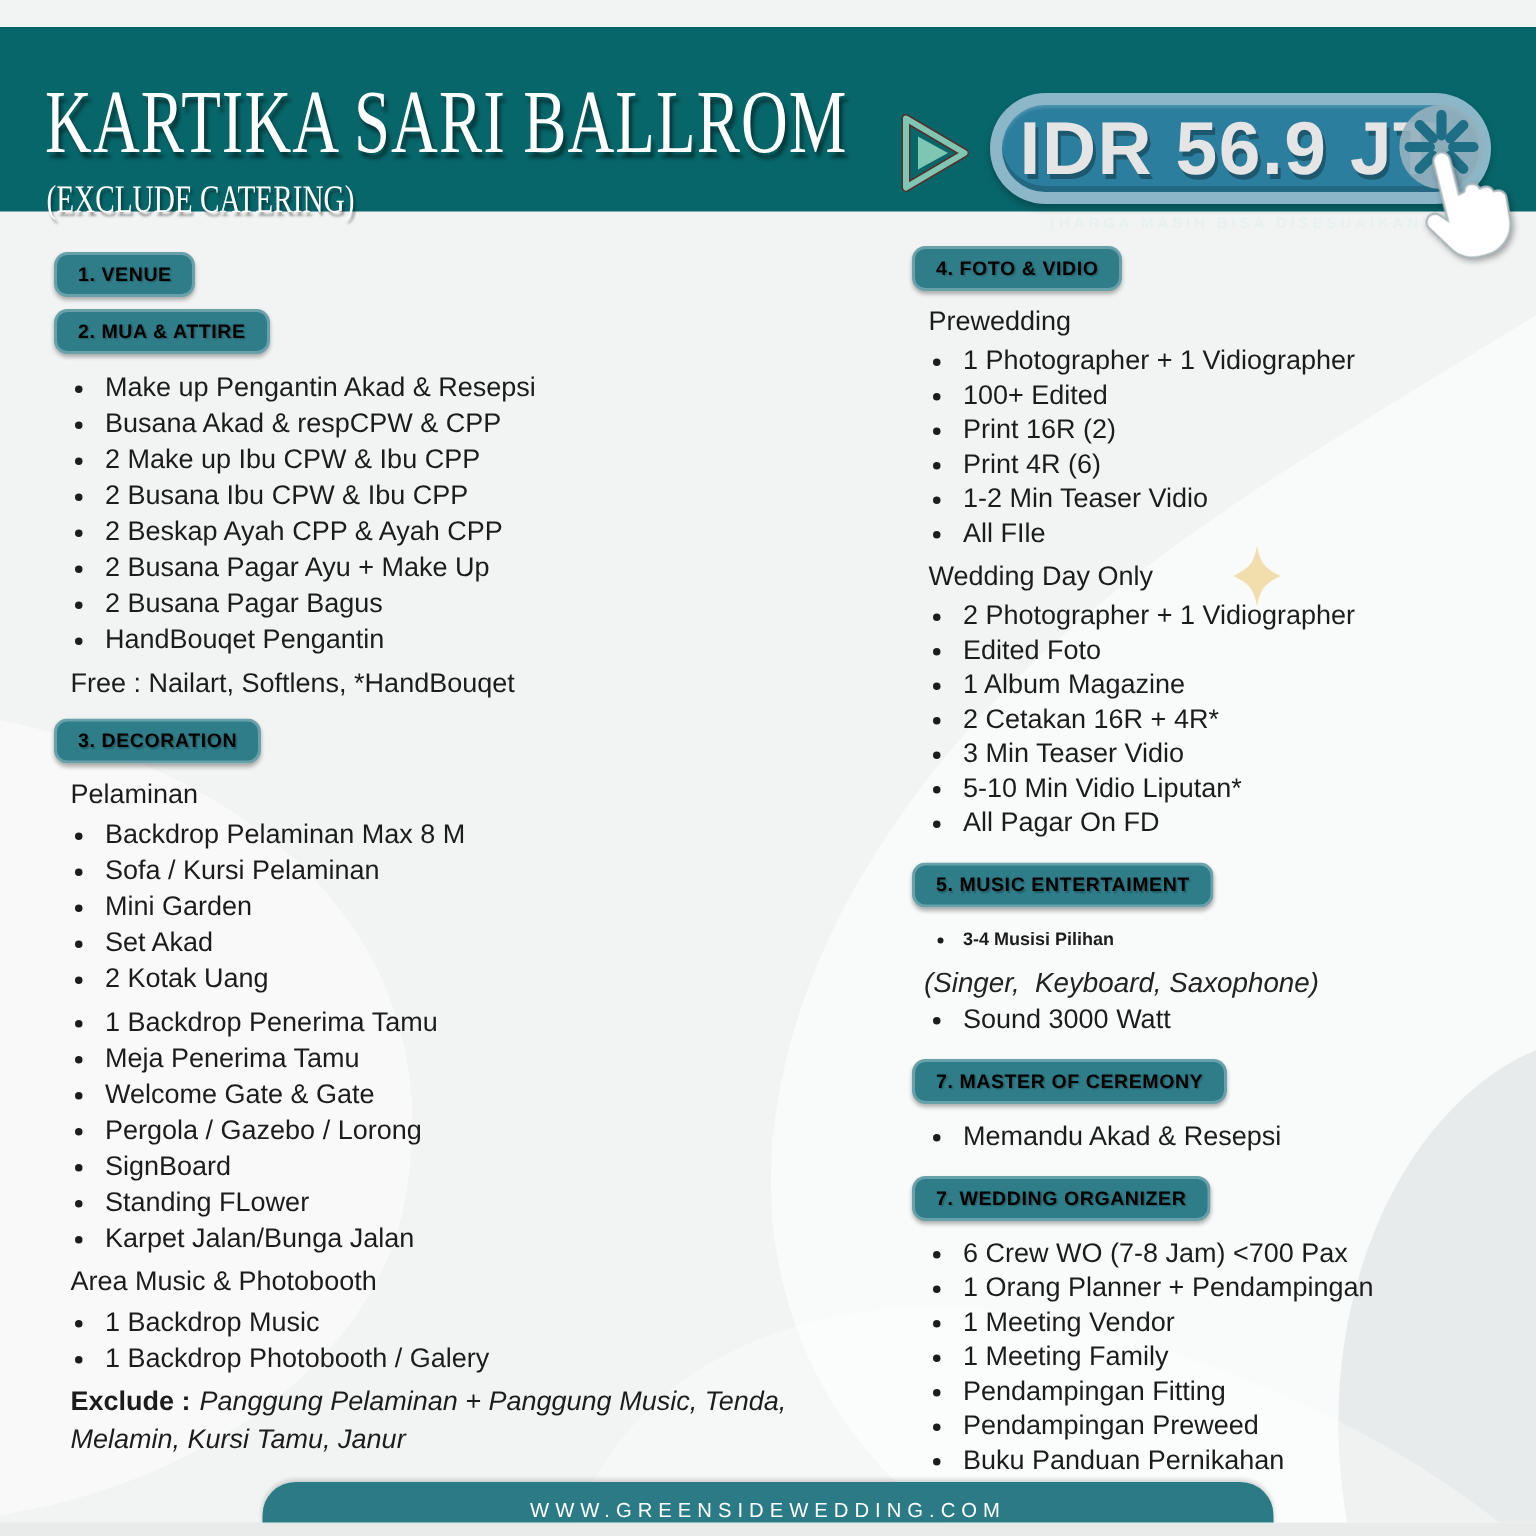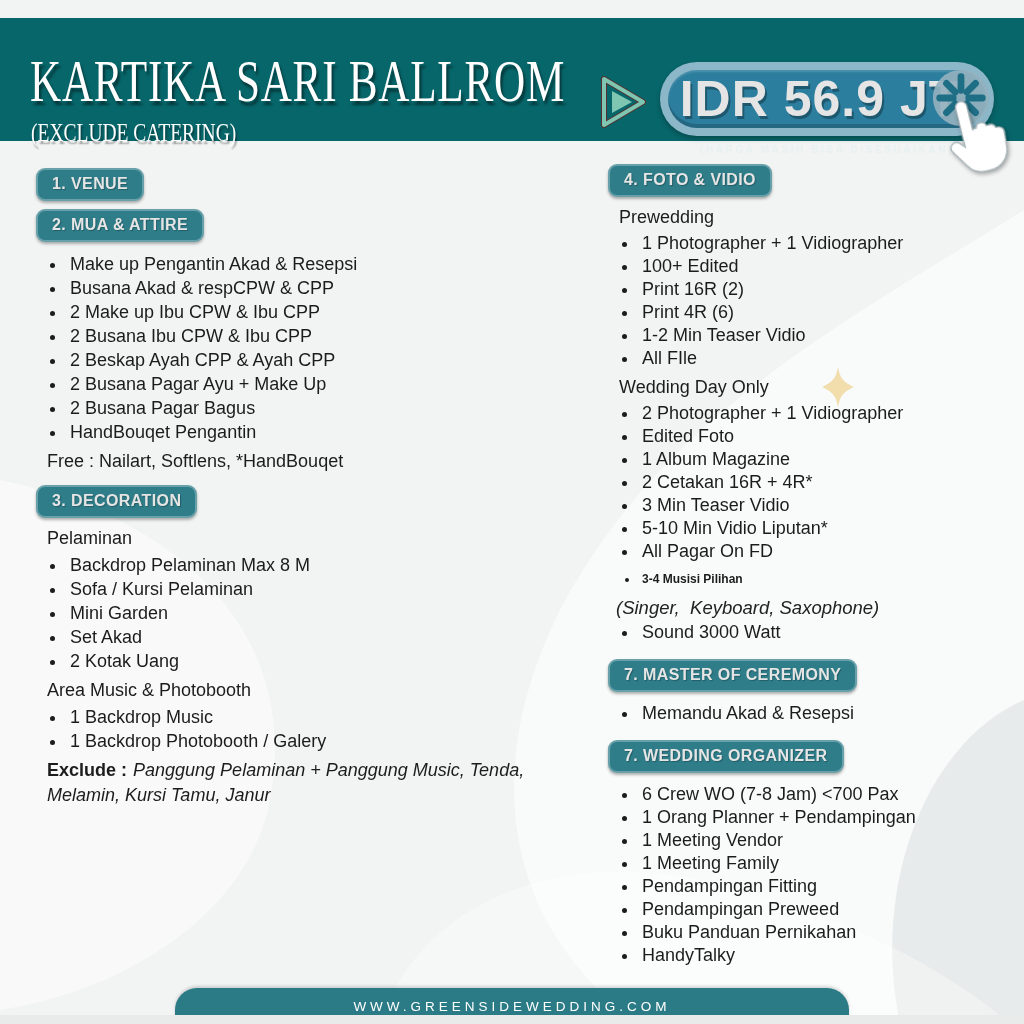--- a/index.html
+++ b/index.html
@@ -35,22 +35,22 @@
   .cursor{position:absolute;right:-16px;top:32px;z-index:4;transform:rotate(-14deg);
         filter:drop-shadow(1px 2px 2px rgba(0,0,0,.35));}
   .price-note{margin-top:8px;text-align:center;color:#e8f0f0;font-size:10px;
         letter-spacing:2.6px;font-weight:bold;white-space:nowrap;}
 
   
   .col{position:absolute;z-index:1;}
   .col-left{left:36px;top:168px;width:540px;}
   .col-right{left:608px;top:164px;width:400px;}
 
-  .badge{display:inline-block;background:#2e7d89;color:#e5e5e5;font-weight:bold;
-        font-size:16px;letter-spacing:.4px;padding:5px 14px 6px 14px;border-radius:9px;
+  .badge{display:inline-block;background:#2e7d89;color:#000000;font-weight:bold;
+        font-size:13px;letter-spacing:.4px;padding:5px 14px 6px 14px;border-radius:9px;
         border:2px solid rgba(255,255,255,.28);
         box-shadow:0 2px 3px rgba(0,0,0,.3);margin:0 0 8px 0;
         text-shadow:1px 1px 1px rgba(0,0,0,.25);}
   .badge.mt{margin-top:10px;}
   .subhead{position:relative;margin:0 0 0 11px;font-weight:normal;font-size:18px;line-height:25px;}
   .sparkle{position:absolute;left:198px;top:-9px;}
   ul.bullets{margin:2px 0 5px 0;padding:0 0 0 31px;list-style:disc;}
   .col-left ul.bullets li{line-height:24px;}
   .col-right ul.bullets li{line-height:23px;}
   ul.bullets li{font-size:18px;padding-left:3px;}
@@ -133,20 +133,29 @@
         <p class="plain-note">Free : Nailart, Softlens, *HandBouqet</p>
         <div><div class="badge mt">3. DECORATION</div></div>
         <div class="subhead"><span>Pelaminan</span></div>
         <ul class="bullets">
           <li>Backdrop Pelaminan Max 8 M</li>
           <li>Sofa / Kursi Pelaminan</li>
           <li>Mini Garden</li>
           <li>Set Akad</li>
           <li>2 Kotak Uang</li>
         </ul>
+        <ul class="bullets">
+          <li>1 Backdrop Penerima Tamu</li>
+          <li>Meja Penerima Tamu</li>
+          <li>Welcome Gate &amp; Gate</li>
+          <li>Pergola / Gazebo / Lorong</li>
+          <li>SignBoard</li>
+          <li>Standing FLower</li>
+          <li>Karpet Jalan/Bunga Jalan</li>
+        </ul>
         <div class="subhead"><span>Area Music &amp; Photobooth</span></div>
         <ul class="bullets">
           <li>1 Backdrop Music</li>
           <li>1 Backdrop Photobooth / Galery</li>
         </ul>
         <p class="exclude"><strong>Exclude :</strong><em>Panggung Pelaminan + Panggung Music, Tenda, Melamin, Kursi Tamu, Janur</em></p>
       </div>
     <div class="col col-right">
         <div><div class="badge">4. FOTO &amp; VIDIO</div></div>
         <div class="subhead"><span>Prewedding</span></div>
@@ -163,20 +172,21 @@
           </svg></div>
         <ul class="bullets">
           <li>2 Photographer + 1 Vidiographer</li>
           <li>Edited Foto</li>
           <li>1 Album Magazine</li>
           <li>2 Cetakan 16R + 4R*</li>
           <li>3 Min Teaser Vidio</li>
           <li>5-10 Min Vidio Liputan*</li>
           <li>All Pagar On FD</li>
         </ul>
+        <div><div class="badge mt">5. MUSIC ENTERTAIMENT</div></div>
         <ul class="bullets">
           <li class="bold">3-4 Musisi Pilihan</li>
         </ul>
         <p class="italic-note">(Singer,  Keyboard, Saxophone)</p>
         <ul class="bullets">
           <li>Sound 3000 Watt</li>
         </ul>
         <div><div class="badge mt">7. MASTER OF CEREMONY</div></div>
         <ul class="bullets">
           <li>Memandu Akad &amp; Resepsi</li>

